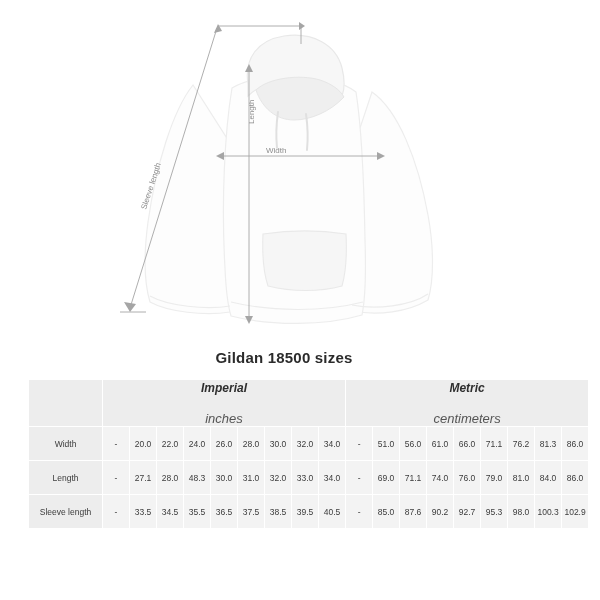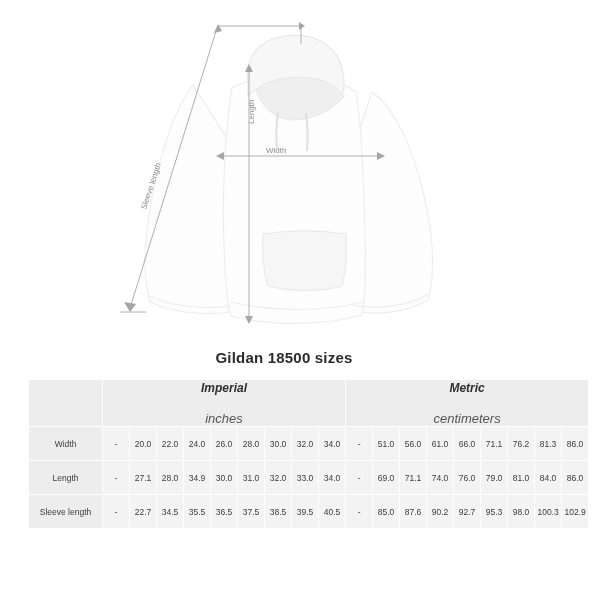--- a/index.html
+++ b/index.html
@@ -225,41 +225,41 @@
           <td>76.2</td>
           <td>81.3</td>
           <td>86.0</td>
         </tr>
 
         <tr>
           <td class="rowlabel">Length</td>
           <td>-</td>
           <td>27.1</td>
           <td>28.0</td>
-          <td>34.9</td>
+          <td>48.3</td>
           <td>30.0</td>
           <td>31.0</td>
           <td>32.0</td>
           <td>33.0</td>
           <td>34.0</td>
           <td>-</td>
           <td>69.0</td>
           <td>71.1</td>
           <td>74.0</td>
           <td>76.0</td>
           <td>79.0</td>
           <td>81.0</td>
           <td>84.0</td>
           <td>86.0</td>
         </tr>
 
         <tr>
           <td class="rowlabel">Sleeve length</td>
           <td>-</td>
-          <td>22.7</td>
+          <td>33.5</td>
           <td>34.5</td>
           <td>35.5</td>
           <td>36.5</td>
           <td>37.5</td>
           <td>38.5</td>
           <td>39.5</td>
           <td>40.5</td>
           <td>-</td>
           <td>85.0</td>
           <td>87.6</td>

